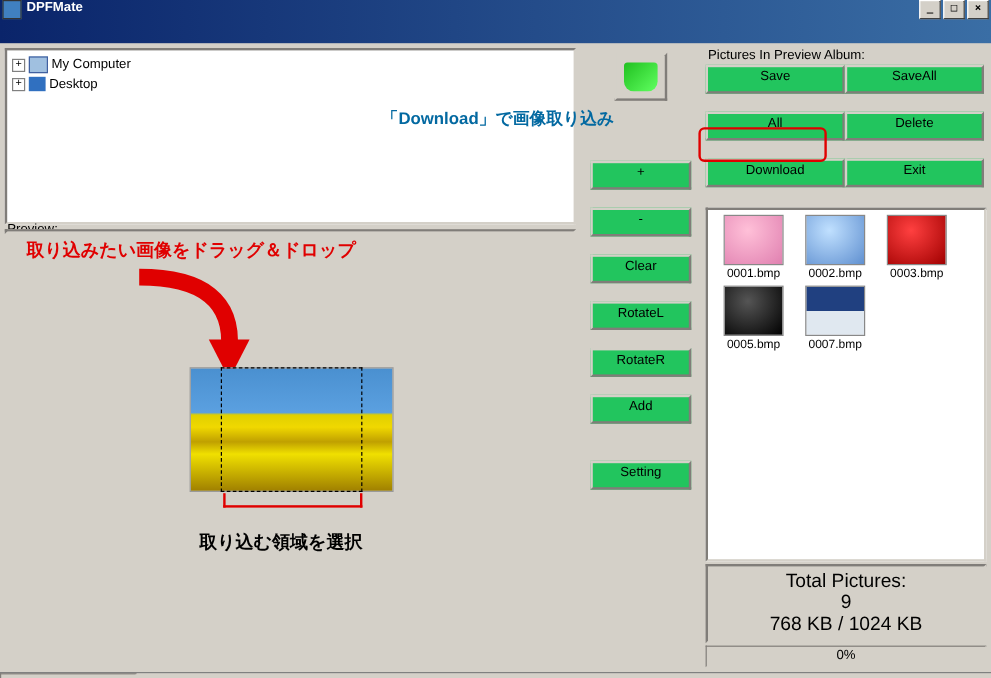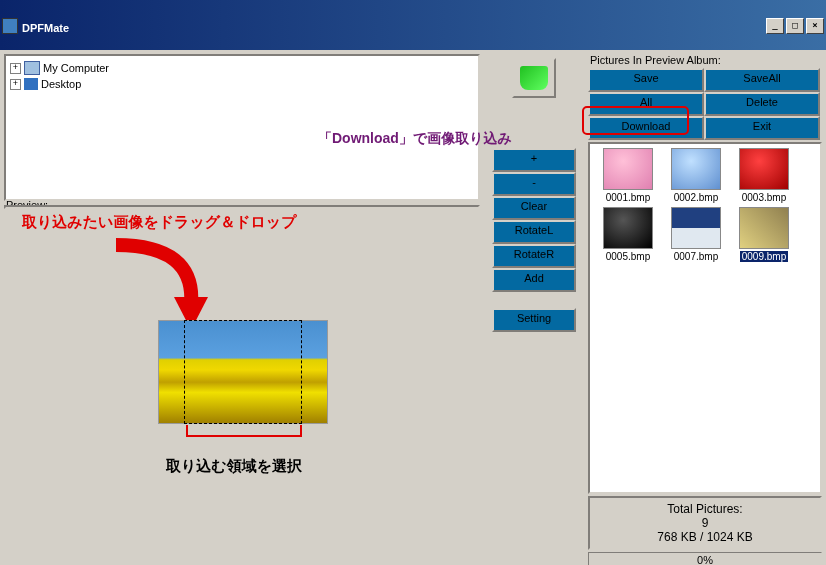--- a/index.html
+++ b/index.html
@@ -7,24 +7,24 @@
   font-family: "MS Sans Serif", "MS UI Gothic", sans-serif;
   font-size: 11px;
   background: #d4d0c8;
   width: 826px;
   height: 565px;
   overflow: hidden;
 }
 .titlebar {
   background: linear-gradient(to right, #0a246a, #3a6ea5);
   color: white;
-  height: 18px;
-  display: flex;
-  align-items: flex-end;
-  padding: 16px 2px;
+  height: 36px;
+  display: flex;
+  align-items: flex-start;
+  padding: 0 2px;
   font-weight: bold;
 }
 .titlebar .icon {
   width: 14px; height: 14px;
   background: #4080c0;
   border: 1px solid #333;
   margin-right: 4px;
 }
 .titlebar .spacer { flex: 1; }
 .titlebar .winbtn {
@@ -136,25 +136,24 @@
   top: 250px;
   left: 160px;
   color: #000000;
   font-size: 15px;
   font-weight: bold;
 }
 .annotation3 {
   position: absolute;
   top: 90px;
   left: 318px;
-  color: #701a75;
+  color: #0369a1;
   font-size: 14px;
   font-weight: bold;
   z-index: 20;
-  margin-top: 40px;
 }
 .red-box {
   position: absolute;
   top: 106px;
   left: 582px;
   width: 103px;
   height: 25px;
   border: 2px solid #e00000;
   border-radius: 5px;
   z-index: 20;
@@ -178,22 +177,22 @@
 }
 .device-icon .inner {
   width: 28px; height: 24px;
   background: linear-gradient(135deg, #20c020, #60ff60);
   border-radius: 3px 3px 8px 8px;
 }
 .btn {
   width: 80px;
   height: 20px;
   border: 2px outset #d4d0c8;
-  background: #0369a1;
-  margin-bottom: 0;
+  background: #22c55e;
+  margin-bottom: 15px;
   font-size: 11px;
   text-align: center;
   line-height: 16px;
   cursor: default;
 }
 .btn-gap { height: 16px; }
 .right {
   flex: 1;
   padding: 4px;
   display: flex;
@@ -244,21 +243,21 @@
 .m6 { background: linear-gradient(135deg, #001840, #2050a0); }
 .m7 { background: linear-gradient(to bottom, #204080 50%, #e0e8f0 50%); }
 .m8 { background: radial-gradient(circle, #ff8000, #ff2000); }
 .m9 { background: linear-gradient(45deg, #e0d080, #908050); }
 .stats {
   border: 2px inset #d4d0c8;
   background: #d4d0c8;
   text-align: center;
   padding: 4px;
   margin-top: 2px;
-  font-size: 12px;
+  font-size: 16px;
 }
 .progress {
   border: 1px inset #d4d0c8;
   background: #d4d0c8;
   height: 16px;
   margin-top: 2px;
   text-align: center;
   line-height: 14px;
   font-size: 11px;
 }
@@ -360,21 +359,20 @@
           <div class="lbl">0003.bmp</div>
         </div>
       <div class="thumb">
           <div class="img m5"></div>
           <div class="lbl">0005.bmp</div>
         </div>
       <div class="thumb">
           <div class="img m7"></div>
           <div class="lbl">0007.bmp</div>
         </div>
-      <div class="thumb"><div class="img m9"></div><div class="lbl selected">0009.bmp</div></div>
     </div>
     <div class="stats">
       <div>Total Pictures:</div>
       <div>9</div>
       <div>768 KB / 1024 KB</div>
     </div>
     <div class="progress">
       <span>0%</span>
     </div>
   </div>

